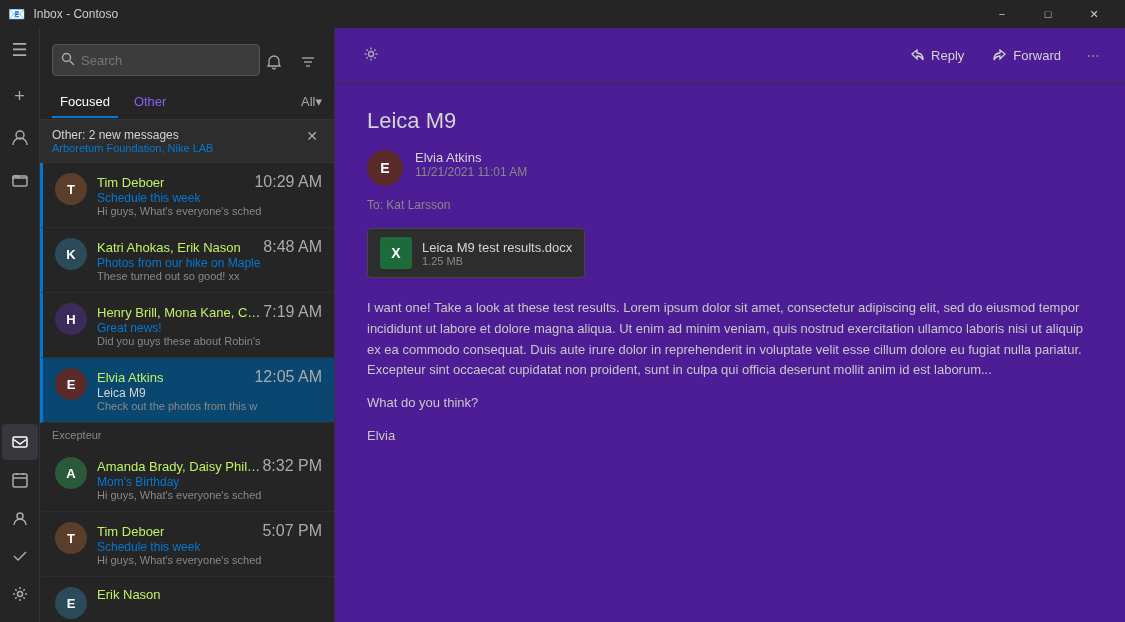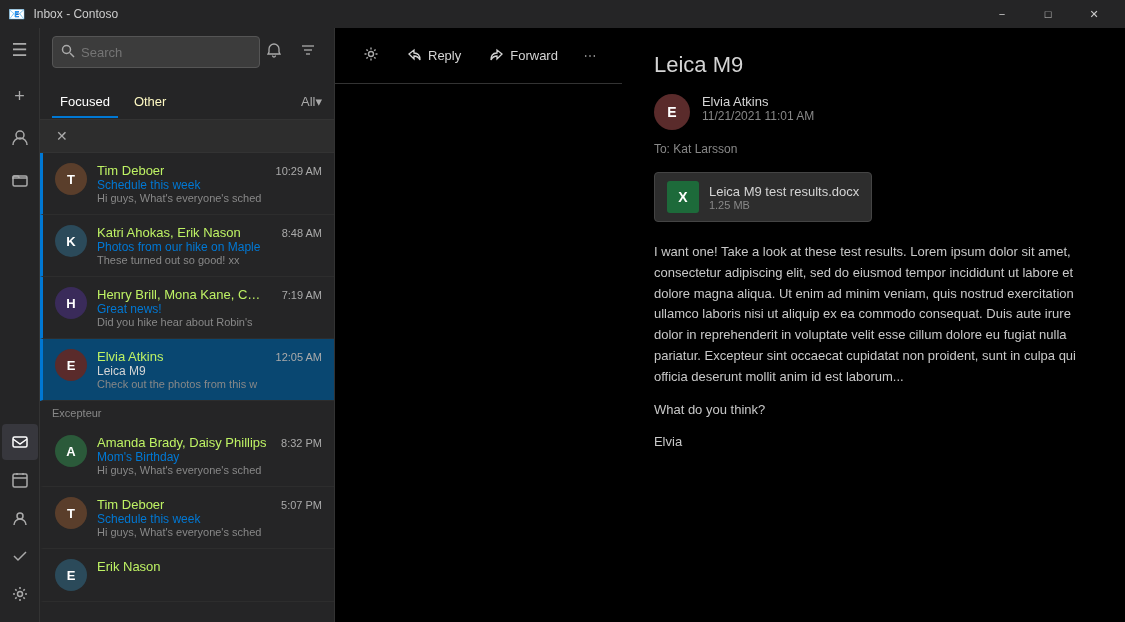--- a/index.html
+++ b/index.html
@@ -96,21 +96,21 @@
       background: #252526;
       display: flex;
       flex-direction: column;
       flex-shrink: 0;
       border-right: 1px solid #333;
     }
 
     .sidebar-header {
       height: 56px;
       display: flex;
-      align-items: flex-start;
+      align-items: flex-end;
       padding: 8px 12px;
       gap: 0;
     }
     .search-box {
       flex: 1;
       height: 32px;
       background: #3c3c3c;
       border: 1px solid #555;
       border-radius: 4px;
       display: flex;
@@ -145,21 +145,21 @@
     .tabs-row {
       display: flex;
       align-items: center;
       padding: 0 12px;
       height: 36px;
       border-bottom: 1px solid #333;
     }
     .tab {
       padding: 4px 8px;
       cursor: pointer;
-      color: #fef9c3;
+      color: #8b5cf6;
       font-size: 13px;
       position: relative;
       margin-right: 8px;
     }
     .tab.active {
       color: #fff;
     }
     .tab.active::after {
       content: '';
       position: absolute;
@@ -254,21 +254,21 @@
     .email-sender {
       font-size: 13px;
       color: #bef264;
       font-weight: 500;
       white-space: nowrap;
       overflow: hidden;
       text-overflow: ellipsis;
       max-width: 170px;
     }
     .email-time {
-      font-size: 11px;
+      font-size: 16px;
       color: #aaa;
       flex-shrink: 0;
     }
     .email-subject {
       font-size: 12px;
       color: #0078d4;
       white-space: nowrap;
       overflow: hidden;
       text-overflow: ellipsis;
     }
@@ -283,23 +283,23 @@
     .date-separator {
       padding: 6px 12px;
       font-size: 11px;
       color: #888;
       background: #252526;
     }
 
     
     .reading-pane {
       flex: 1;
-      background: #000000;
-      display: flex;
-      flex-direction: row;
+      background: #4c1d95;
+      display: flex;
+      flex-direction: column;
       overflow: hidden;
     }
 
     
     .reading-toolbar {
       height: 56px;
       display: flex;
       align-items: center;
       padding: 0 16px;
       border-bottom: 1px solid #333;
@@ -529,20 +529,24 @@
       <div class="tab">
         <span>Other</span>
       </div>
       <div class="tab-all">
         <span>All</span>
         <span>▾</span>
       </div>
     </div>
 
     <div class="notification-banner">
+      <div>
+        <div class="notification-title">Other: 2 new messages</div>
+        <div class="notification-sub">Arboretum Foundation, Nike LAB</div>
+      </div>
       <div class="notification-close">✕</div>
     </div>
 
     <div class="email-list">
 
       <div class="email-item unread">
         <div class="avatar tim">T</div>
         <div class="email-content">
           <div class="email-top">
             <span class="email-sender">Tim Deboer</span>
@@ -566,21 +570,21 @@
       </div>
 
       <div class="email-item unread">
         <div class="avatar henry">H</div>
         <div class="email-content">
           <div class="email-top">
             <span class="email-sender">Henry Brill, Mona Kane, Cecil Fo</span>
             <span class="email-time">7:19 AM</span>
           </div>
           <div class="email-subject">Great news!</div>
-          <div class="email-preview">Did you hike hear about Robin's</div>
+          <div class="email-preview">Did you guys these about Robin's</div>
         </div>
       </div>
 
       <div class="email-item active">
         <div class="avatar elvia">E</div>
         <div class="email-content">
           <div class="email-top">
             <span class="email-sender">Elvia Atkins</span>
             <span class="email-time">12:05 AM</span>
           </div>

